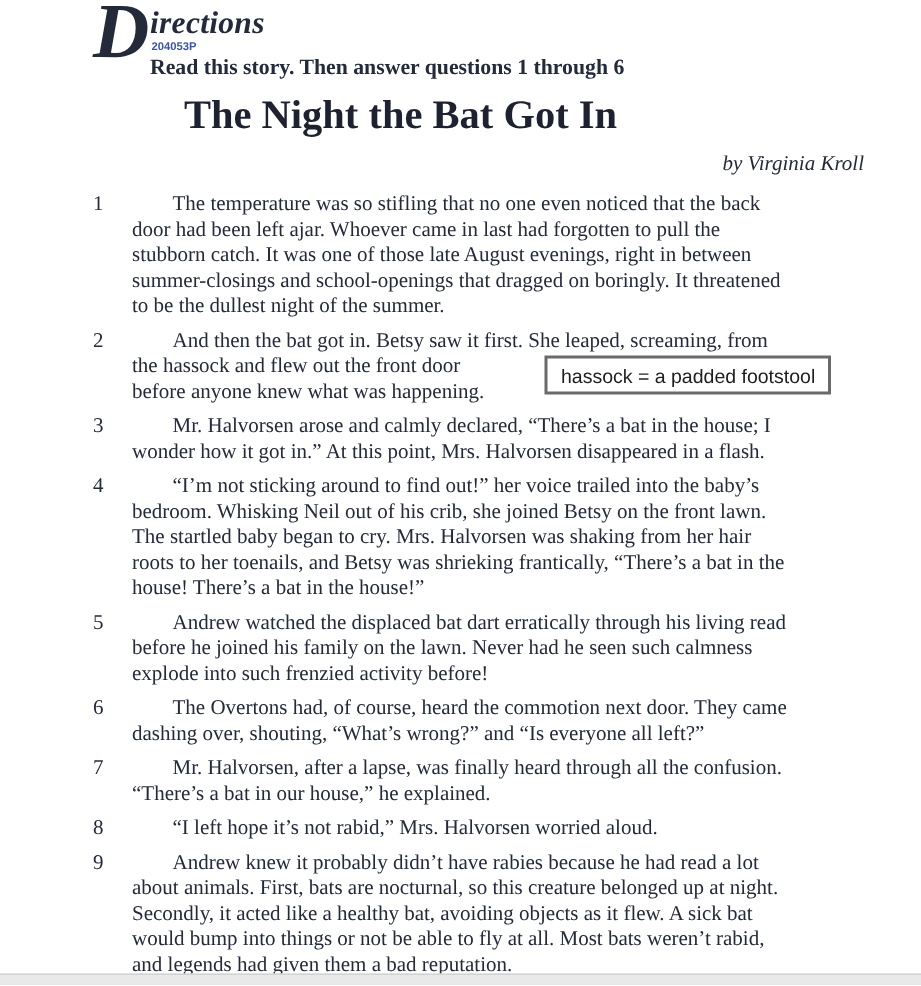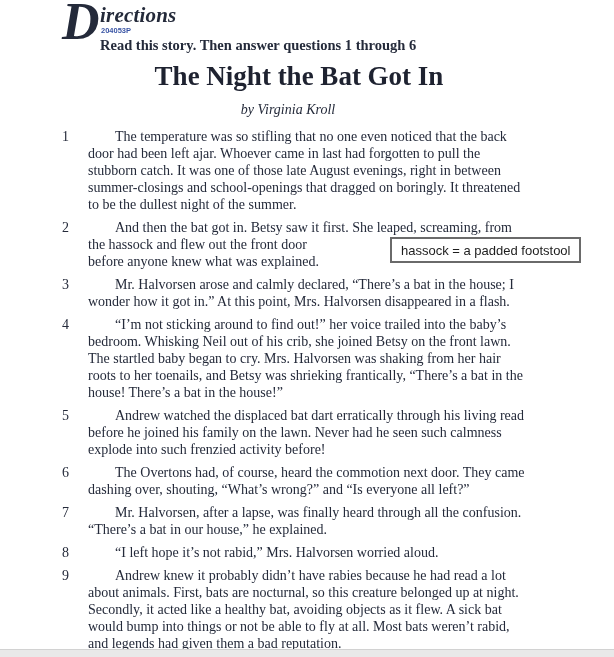--- a/index.html
+++ b/index.html
@@ -41,25 +41,24 @@
   .dir-instruction{
     font-weight:bold;font-size:14.5px;line-height:16px;
     margin-top:2px;color:var(--ink);
   }
   
   .title{
     position:absolute;left:0;top:60px;width:534px;
     text-align:center;
     font-size:27px;line-height:32px;font-weight:bold;
     color:#1e2230;
-    margin-left:32px;
   }
   .byline{
     position:absolute;left:0;top:101px;width:576px;
-    text-align:center;font-style:italic;
+    text-align:right;font-style:italic;
     font-size:14px;line-height:17px;
   }
   
   .story{position:absolute;left:62px;top:128px;width:530px;}
   .para{position:relative;display:flex;margin-bottom:6px;}
   .pnum{
     flex:none;width:26px;
     font-size:14px;line-height:17px;
   }
   .ptext{
@@ -71,21 +70,20 @@
   
   .callout{
     position:absolute;left:301px;top:18px;
     border:2px solid var(--box_border);
     background:#ffffff;
     font-family:"Liberation Sans", sans-serif;
     font-size:13px;line-height:15px;
     color:#1d1d1d;
     padding:4px 9px 3px 9px;
     white-space:nowrap;
-    margin-left:27px;
   }
   
   .page-edge{
     position:absolute;left:0;bottom:0;width:614px;height:8px;
     background:var(--edge);
     border-top:1px solid #d2d2d2;
   }
 </style>
 </head>
 <body>
@@ -112,21 +110,21 @@
 door had been left ajar. Whoever came in last had forgotten to pull the
 stubborn catch. It was one of those late August evenings, right in between
 summer-closings and school-openings that dragged on boringly. It threatened
 to be the dullest night of the summer.</div>
     </div>
 
     <div class="para">
       <div class="pnum">2</div>
       <div class="ptext">And then the bat got in. Betsy saw it first. She leaped, screaming, from
 the hassock and flew out the front door
-before anyone knew what was explained.</div>
+before anyone knew what was happening.</div>
       <div class="callout">hassock = a padded footstool</div>
     </div>
 
     <div class="para">
       <div class="pnum">3</div>
       <div class="ptext">Mr. Halvorsen arose and calmly declared, “There’s a bat in the house; I
 wonder how it got in.” At this point, Mrs. Halvorsen disappeared in a flash.</div>
     </div>
 
     <div class="para">

